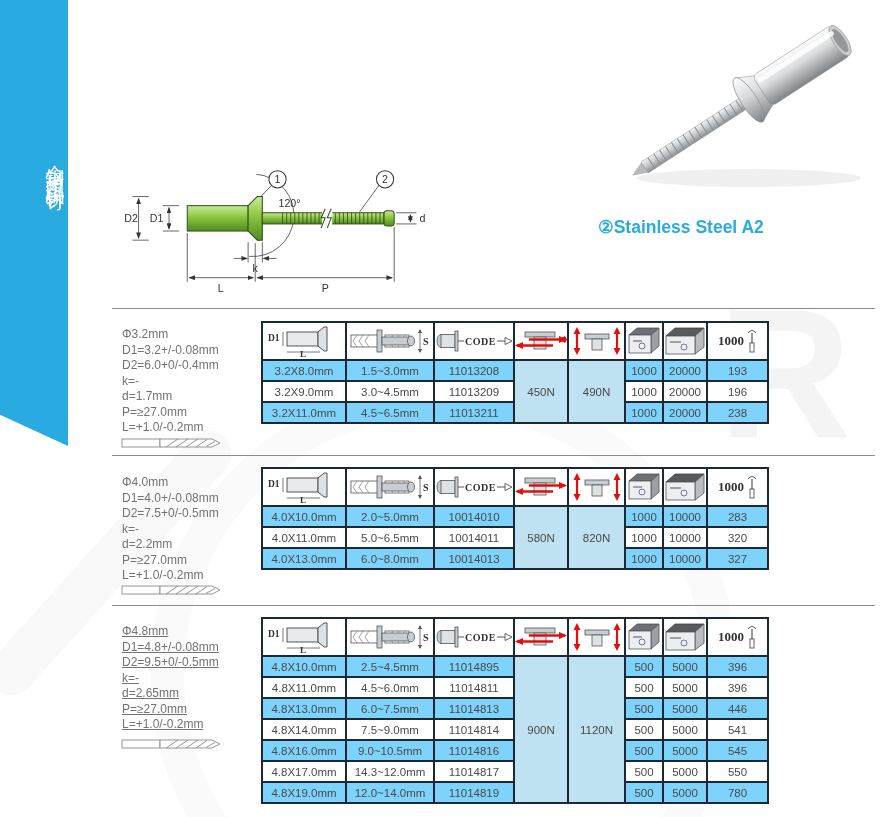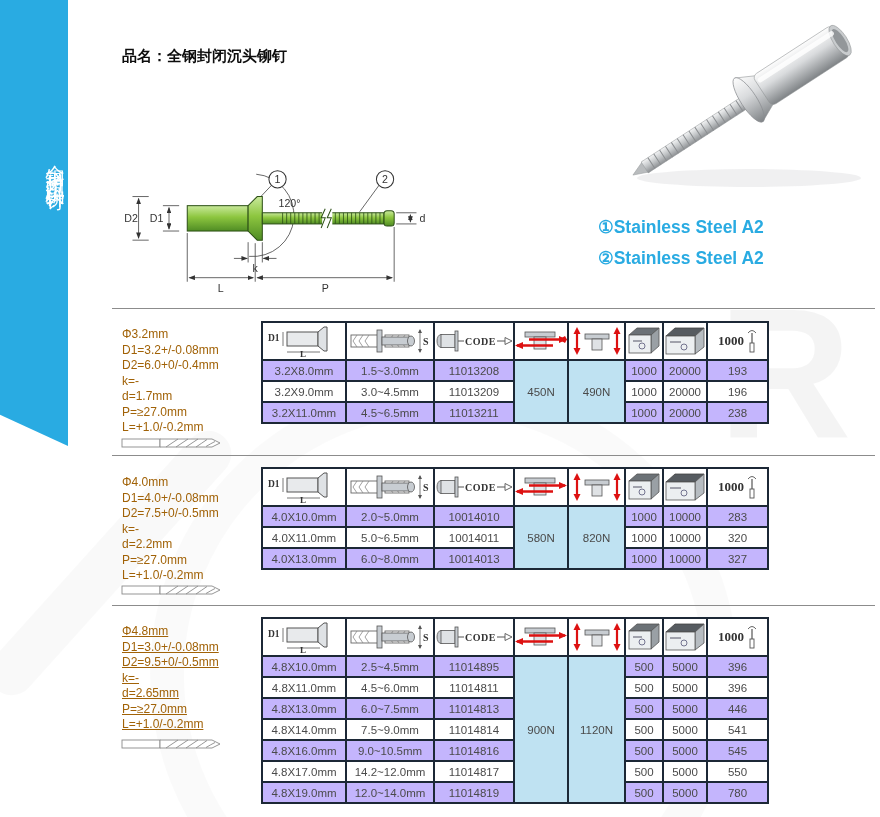--- a/index.html
+++ b/index.html
@@ -19,51 +19,50 @@
                left:50%;transform:translateX(-50%);}
   
   .title-block{position:absolute;left:122px;top:46px;font-weight:bold;color:#0d0d0d;
                font-size:15px;line-height:20px;}
   
   .materials{position:absolute;left:598px;top:212px;color:#29abe2;font-size:17.5px;
              font-weight:bold;line-height:31px;}
   
   .divider{position:absolute;left:112px;width:763px;height:1px;background:#8c8c8c;}
   
-  .specs{position:absolute;left:122px;font-size:12px;line-height:15.5px;color:#a16207;}
+  .specs{position:absolute;left:122px;font-size:12px;line-height:15.5px;color:#737373;}
   
   .drill{position:absolute;left:120px;width:102px;height:18px;}
   
   table.spec-table{position:absolute;left:261px;border-collapse:collapse;table-layout:fixed;}
   table.spec-table th,table.spec-table td{border:2px solid #1c2836;padding:0;text-align:center;
         font-size:11.5px;color:#4a4a4a;overflow:hidden;}
   table.spec-table th{background:#fff;height:36px;vertical-align:middle;}
   table.spec-table td{height:19px;}
-  tr.blue td{background:#c4b5fd;}
+  tr.blue td{background:#7dd3fc;}
   tr.white td{background:#ffffff;}
   td.merge{background:#bfe2f2 !important;font-size:12px;}
   .per-head{display:flex;align-items:center;justify-content:center;gap:3px;
             font-family:"Liberation Serif", serif;font-size:13px;color:#333;}
   .hicon{display:block;margin:0 auto;}
   .tserif{font-family:"Liberation Serif", serif;}
   svg text{fill:#333;}
 </style>
 </head>
 <body>
 
 <div class="wm wm-circle"></div>
 <div class="wm wm-swoosh"></div>
 <div class="wm wm-letter">R</div>
 
 <div class="ribbon">
   <div class="ribbon-text">全钢封闭沉头铆钉</div>
 </div>
 
 <div class="title-block">
-  <div>品名：全钢封闭沉头铆钉</div>
 </div>
 
 <svg viewBox="0 0 280 195" style="position:absolute;left:598px;top:8px;width:282px;height:195px;">
   <defs>
     <linearGradient id="gSteel" x1="0" y1="0" x2="0" y2="1">
       <stop offset="0" stop-color="#fdfdfd"></stop>
         <stop offset="0.42" stop-color="#d9dbdd"></stop>
       <stop offset="1" stop-color="#7f8386"></stop>
     </linearGradient>
     <linearGradient id="gSteel2" x1="0" y1="0" x2="0" y2="1">
@@ -149,21 +148,20 @@
   <text x="157" y="25" font-size="10.5" text-anchor="middle">1</text>
   <text x="263" y="25" font-size="10.5" text-anchor="middle">2</text>
   <text x="158" y="48" font-size="10.5">120°</text>
   <text x="135" y="112" font-size="10.5" text-anchor="middle">k</text>
   <text x="101" y="132" font-size="10.5" text-anchor="middle">L</text>
   <text x="204" y="132" font-size="10.5" text-anchor="middle">P</text>
   <text x="297" y="63" font-size="10.5">d</text>
 </svg>
 
 <div class="materials">
-  <div>①Stainless Steel A2</div>
   <div>②Stainless Steel A2</div>
 </div>
 
 <div class="divider" style="top:308px;"></div>
 <div class="divider" style="top:455px;"></div>
 <div class="divider" style="top:605px;"></div>
 
 <div class="specs" style="top:327px;">
   <div>Φ3.2mm</div>
   <div>D1=3.2+/-0.08mm</div>
@@ -177,21 +175,21 @@
   <div>Φ4.0mm</div>
   <div>D1=4.0+/-0.08mm</div>
   <div>D2=7.5+0/-0.5mm</div>
   <div>k=-</div>
   <div>d=2.2mm</div>
   <div>P=≥27.0mm</div>
   <div>L=+1.0/-0.2mm</div>
 </div>
 <div class="specs" style="top:624px;text-decoration:underline;">
   <div>Φ4.8mm</div>
-  <div>D1=3.0+/-0.08mm</div>
+  <div>D1=4.8+/-0.08mm</div>
   <div>D2=9.5+0/-0.5mm</div>
   <div>k=-</div>
   <div>d=2.65mm</div>
   <div>P=≥27.0mm</div>
   <div>L=+1.0/-0.2mm</div>
 </div>
 
 <svg class="drill" style="top:434px;" viewBox="0 0 102 18">
   <g stroke="#8a8a8a" stroke-width="0.9" fill="#fff">
     <rect x="2" y="5" width="38" height="8"></rect>
@@ -613,21 +611,21 @@
     <tr class="blue">
       <td>4.8X16.0mm</td>
       <td>9.0~10.5mm</td>
       <td>11014816</td>
       <td>500</td>
       <td>5000</td>
       <td>545</td>
     </tr>
     <tr class="white">
       <td>4.8X17.0mm</td>
-      <td>14.2~12.0mm</td>
+      <td>14.3~12.0mm</td>
       <td>11014817</td>
       <td>500</td>
       <td>5000</td>
       <td>550</td>
     </tr>
     <tr class="blue">
       <td>4.8X19.0mm</td>
       <td>12.0~14.0mm</td>
       <td>11014819</td>
       <td>500</td>

